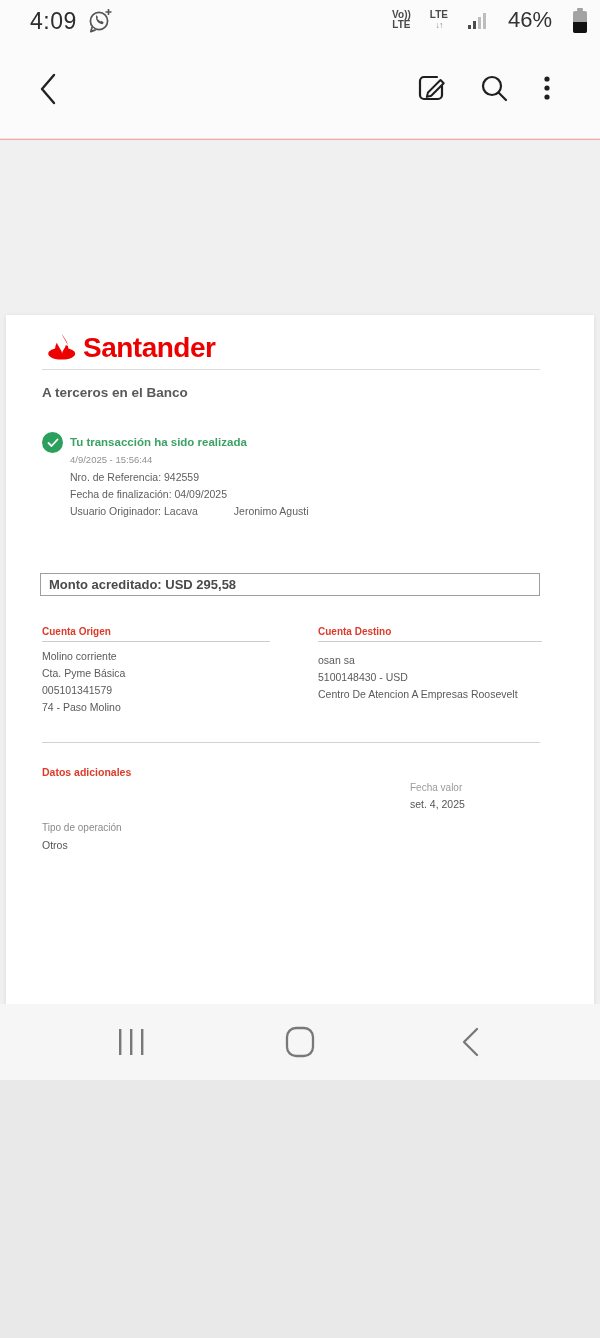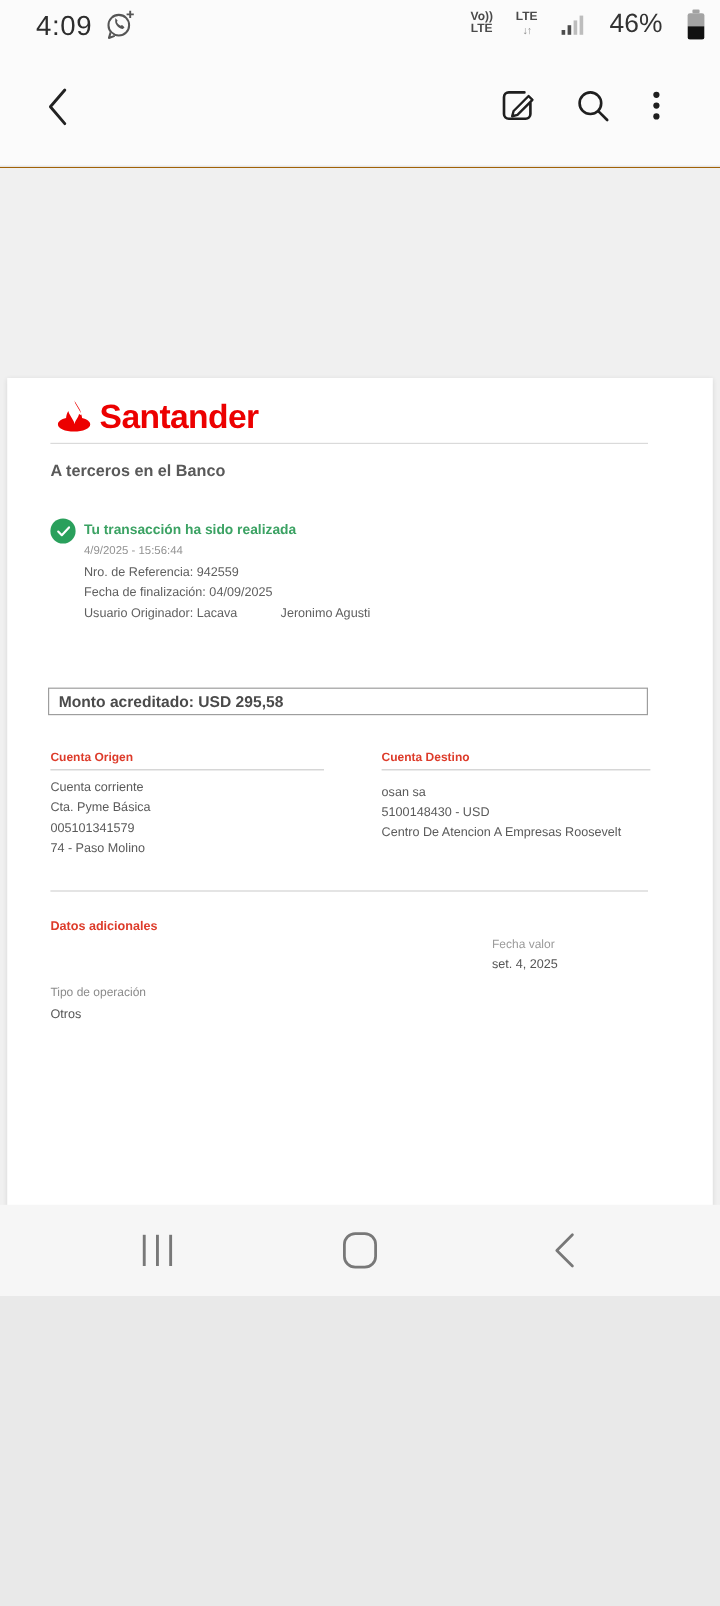--- a/index.html
+++ b/index.html
@@ -1,18 +1,18 @@
 <!DOCTYPE html>
 <html><head>
 <meta charset="utf-8">
 <style>
   * { margin:0; padding:0; box-sizing:border-box; }
   html,body { width:600px; }
   body { font-family:"Liberation Sans", sans-serif; background:#e9e9e9; }
-  .screen { position:relative; width:600px; height:1080px; background:#a16207; overflow:hidden;padding-left:11px; }
+  .screen { position:relative; width:600px; height:1080px; background:#fca5a5; overflow:hidden;padding-left:11px; }
 
   
   .topchrome { position:absolute; top:0; left:0; width:600px; height:139px; background:#fbfbfb; border-bottom:1px solid #e6e6e6; }
   .time { position:absolute; left:30px; top:8px; font-size:23px; color:#2d2d2d; letter-spacing:.5px; }
   .notif-icon { position:absolute; left:86px; top:6px; }
   .status-right { position:absolute; right:13px; top:7px; display:flex; align-items:center; gap:19px; }
   .stack { display:flex; flex-direction:column; align-items:center; line-height:10px; }
   .stack .s1 { font-size:10px; font-weight:bold; color:#4a4a4a; }
   .stack .s2 { font-size:10px; font-weight:bold; color:#4a4a4a; }
   .stack .arrows { font-size:9px; color:#8f8f8f; letter-spacing:-1px; }
@@ -168,21 +168,21 @@
         <span>Usuario Originador: Lacava</span><span class="orig-name">Jeronimo Agusti</span>
       </div>
 
       <div class="amount-box">
         <span>Monto acreditado: USD 295,58</span>
       </div>
 
       <div class="col origin">
         <div class="col-label">Cuenta Origen</div>
         <div class="col-rows">
-          <div>Cuenta corriente</div>
+          <div>Molino corriente</div>
           <div>Cta. Pyme Básica</div>
           <div>005101341579</div>
           <div>74 - Paso Molino</div>
         </div>
       </div>
 
       <div class="col dest">
         <div class="col-label">Cuenta Destino</div>
         <div class="col-rows">
           <div>osan sa</div>

